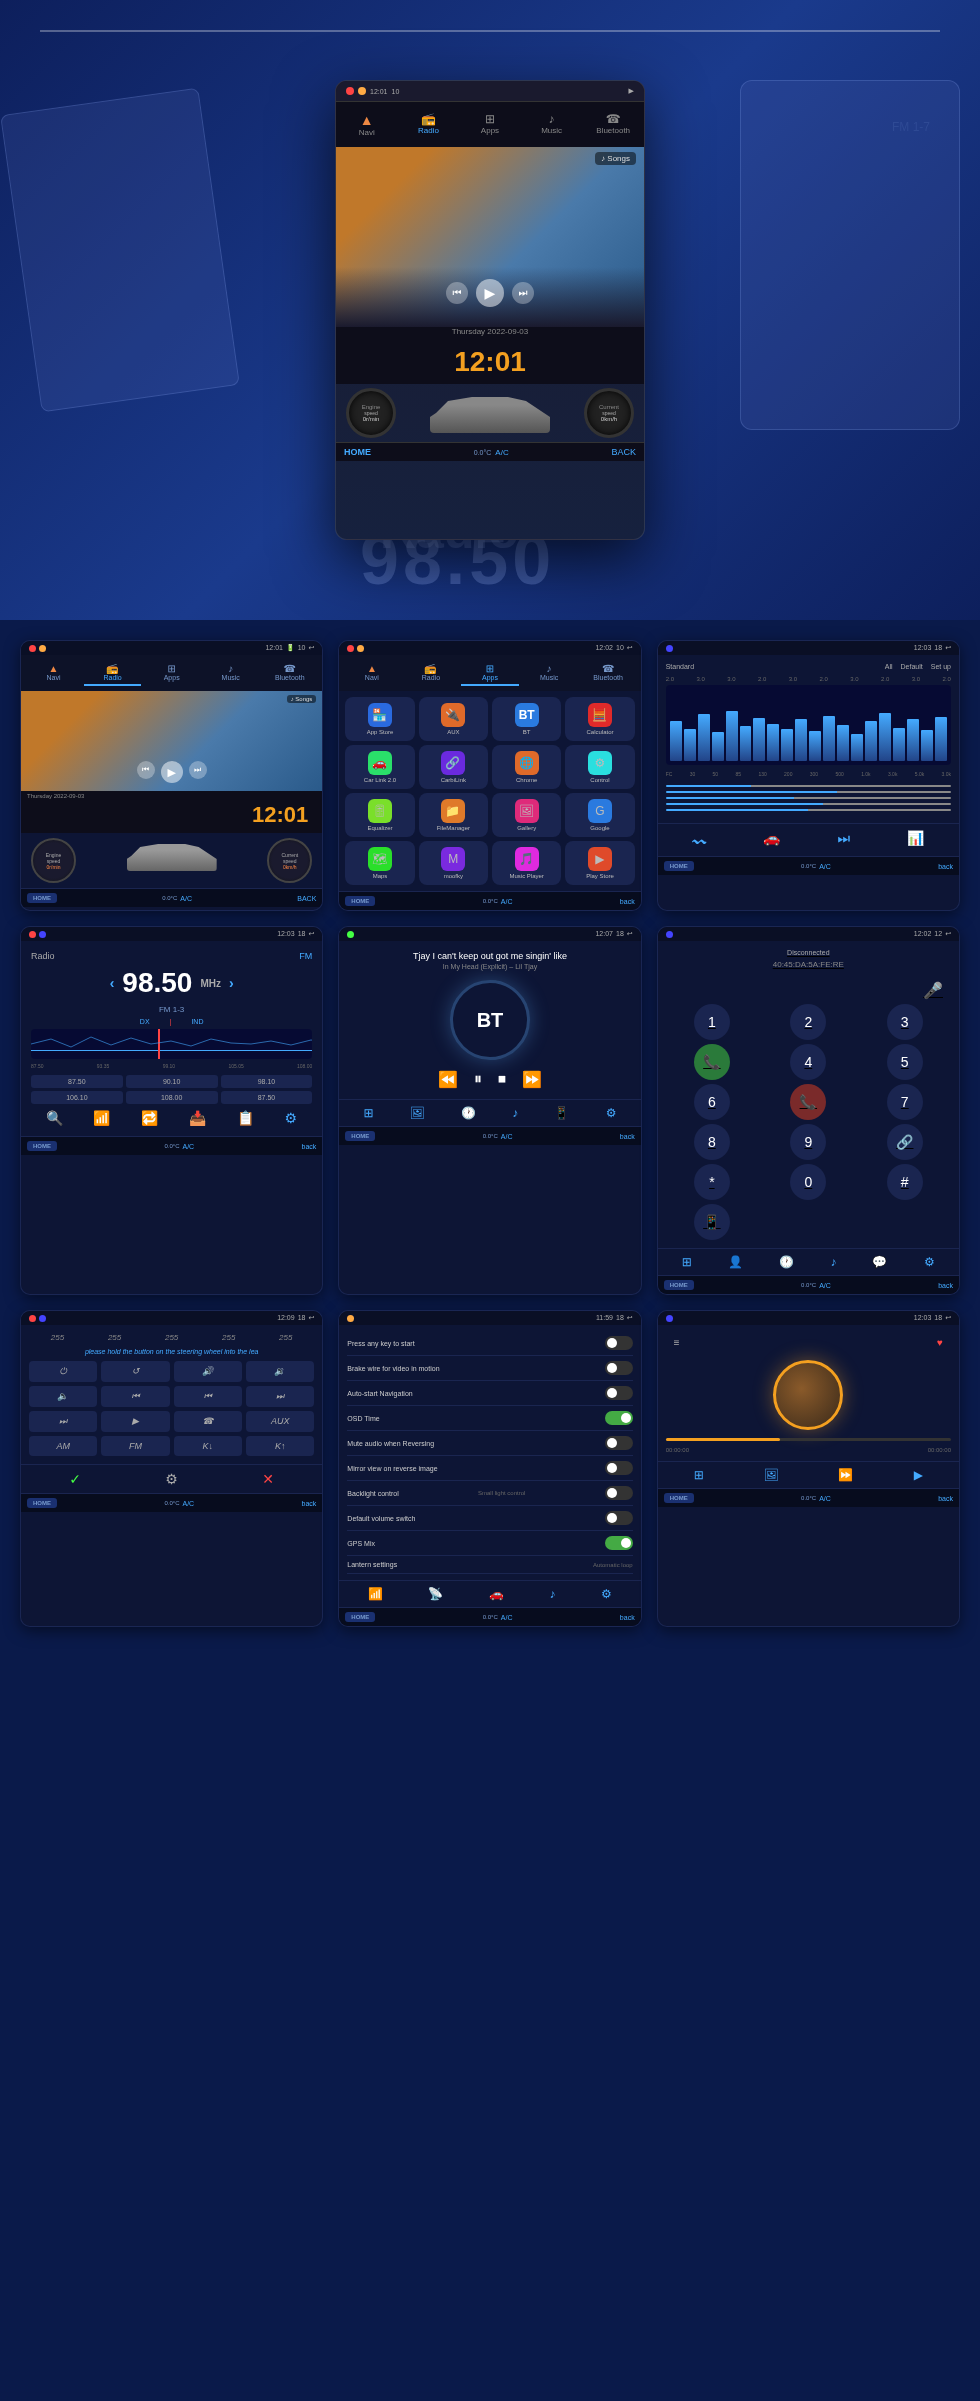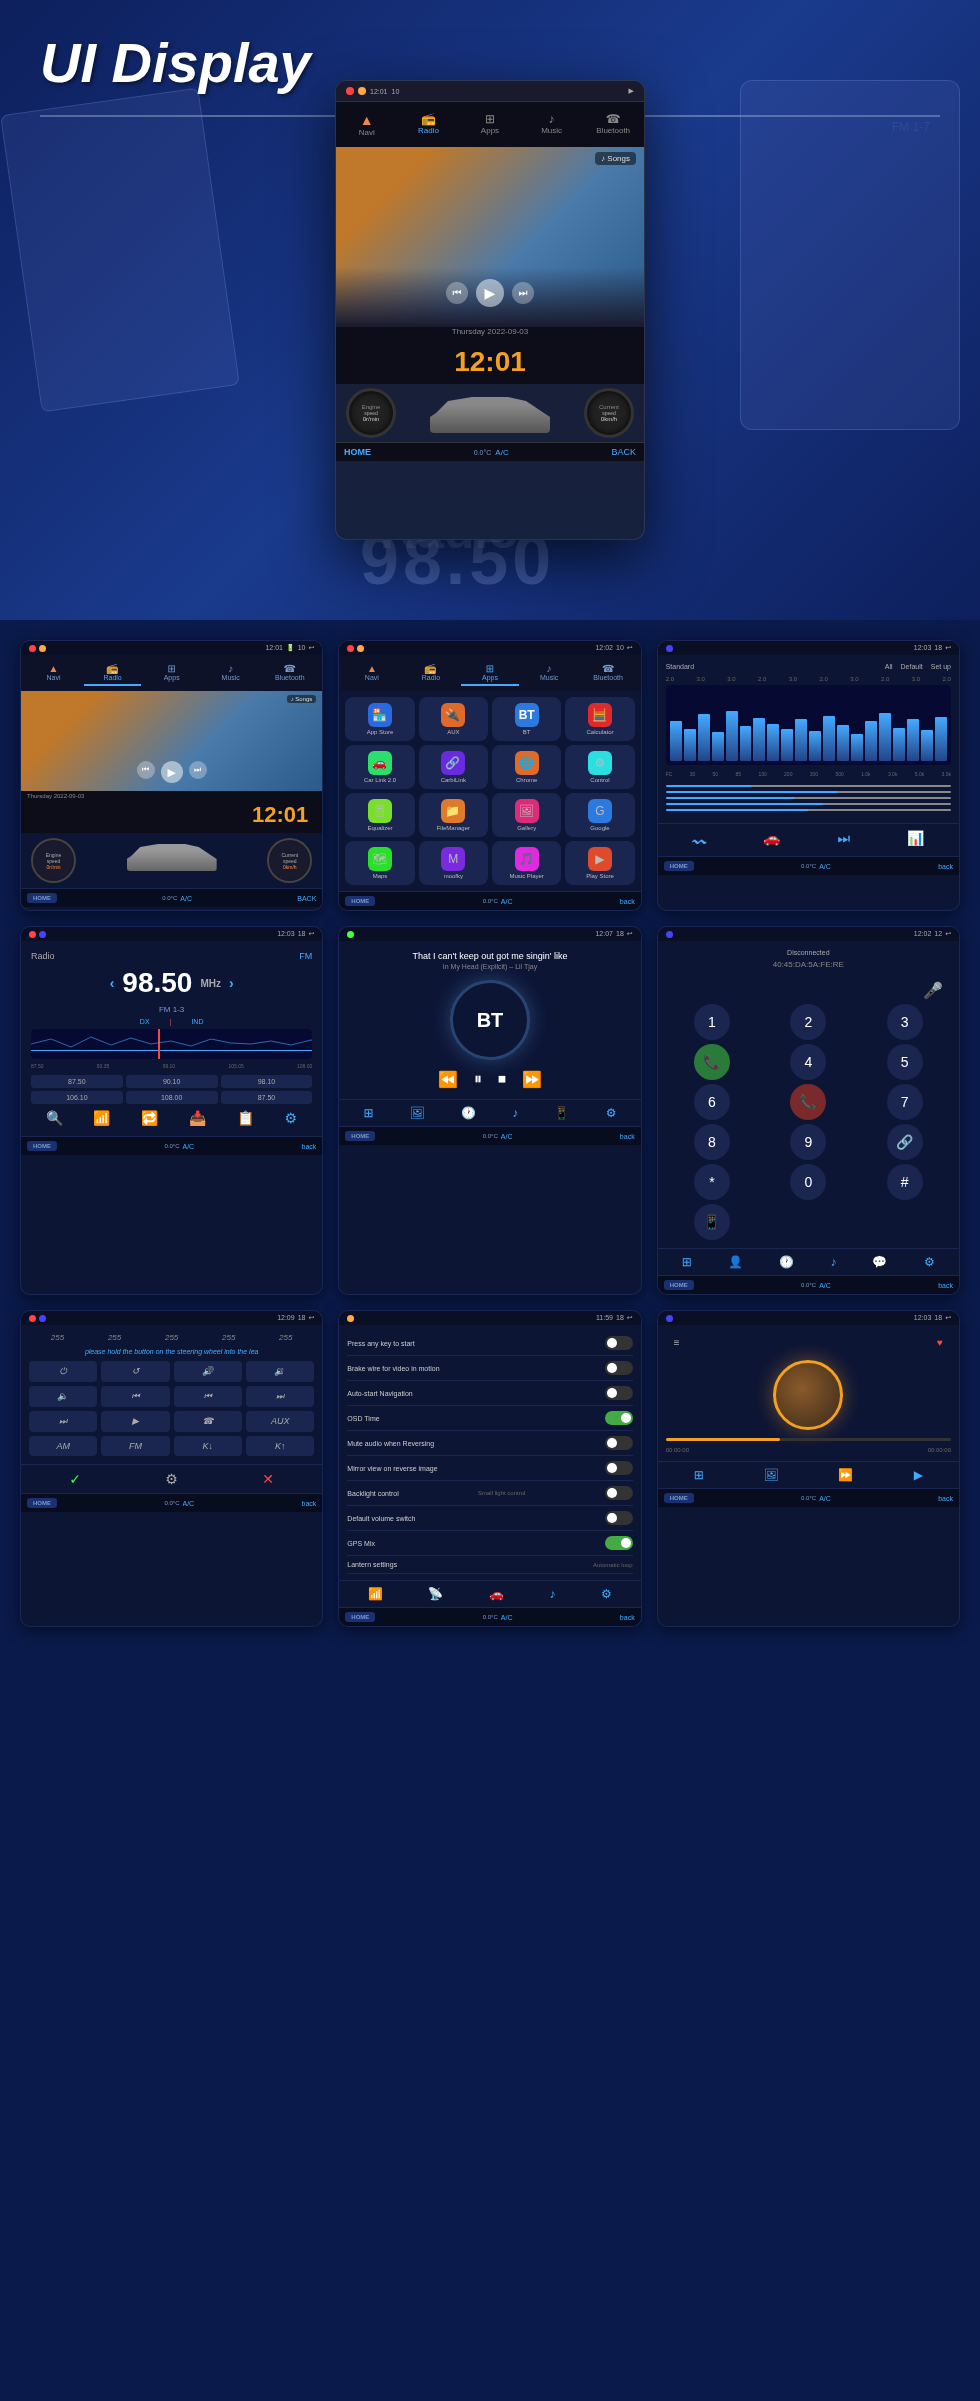--- a/index.html
+++ b/index.html
@@ -410,21 +410,21 @@
       margin: 0 auto 10px;
       display: flex;
       align-items: center;
       justify-content: center;
       box-shadow: 0 0 20px rgba(100,180,255,0.3);
     }
     .bt-label { font-size: 20px; font-weight: bold; color: white; }
     .bt-controls { display: flex; justify-content: center; gap: 16px; font-size: 16px; color: white; margin-top: 10px; }
 
     
-    .phone-screen { padding: 8px; }
+    .phone-screen { padding: 8px; text-decoration: underline; }
     .phone-status { font-size: 7px; color: #aaa; text-align: center; margin-bottom: 4px; }
     .phone-device { font-size: 8px; color: #888; text-align: center; margin-bottom: 8px; }
     .phone-dialpad { display: grid; grid-template-columns: repeat(3, 1fr); gap: 4px; }
     .dial-btn {
       background: #1a2550;
       border-radius: 50%;
       width: 36px;
       height: 36px;
       display: flex;
       align-items: center;
@@ -538,21 +538,20 @@
     .app-play { background: #df4a2a; }
 
   </style>
 </head>
 <body>
 
 <div class="hero-section">
   <div class="bg-screen bg-screen-left"></div>
   <div class="bg-screen bg-screen-right"></div>
 
-  <h1 class="hero-title">UI Display</h1>
   <div class="hero-divider"></div>
 
   <div style="position:absolute; left:380px; bottom:60px; color:rgba(150,180,255,0.25); font-size:50px; font-weight:bold; pointer-events:none;">Radio</div>
   <div style="position:absolute; left:360px; bottom:20px; color:rgba(150,180,255,0.3); font-size:70px; font-weight:bold; pointer-events:none; letter-spacing:4px;">98.50</div>
   <div style="position:absolute; right:50px; top:120px; color:rgba(100,130,200,0.2); font-size:12px; pointer-events:none;">FM 1-7</div>
 
   <div class="hero-main-screen">
     <div class="hero-screen-nav">
       <div style="display:flex;gap:4px;align-items:center;">
         <div style="width:8px;height:8px;border-radius:50%;background:#f44;"></div>
@@ -984,21 +983,21 @@
       <div style="display:flex;gap:3px;">
         <div style="width:7px;height:7px;border-radius:50%;background:#4f4;"></div>
       </div>
       <div style="display:flex;gap:3px;font-size:7px;color:#aaa;">
         <span>12:07</span>
         <span>18</span>
         <span>↩</span>
       </div>
     </div>
     <div class="bt-screen">
-      <div class="bt-song-title">That I can't keep out got me singin' like</div>
+      <div class="bt-song-title">Tjay I can't keep out got me singin' like</div>
       <div class="bt-album">In My Head (Explicit) – Lil Tjay</div>
       <div class="bt-circle">
         <span class="bt-label">BT</span>
       </div>
       <div class="bt-controls">
         <span>⏪</span>
         <span>⏸</span>
         <span>⏹</span>
         <span>⏩</span>
       </div>

